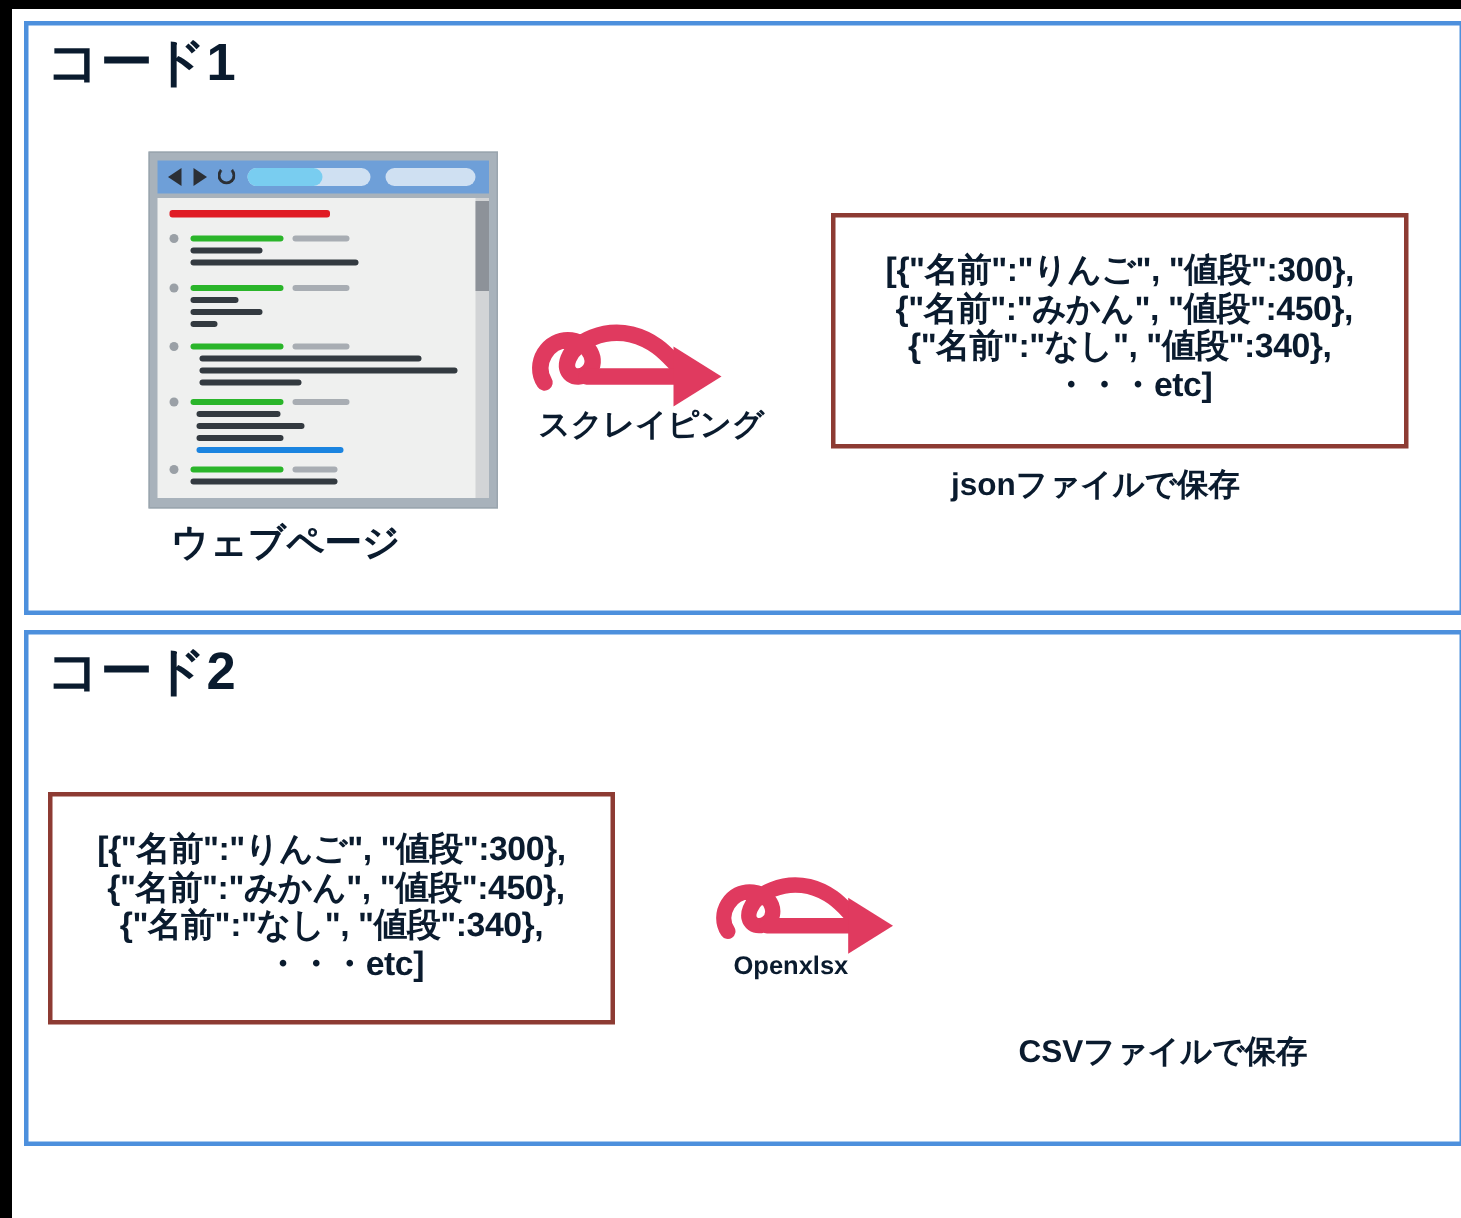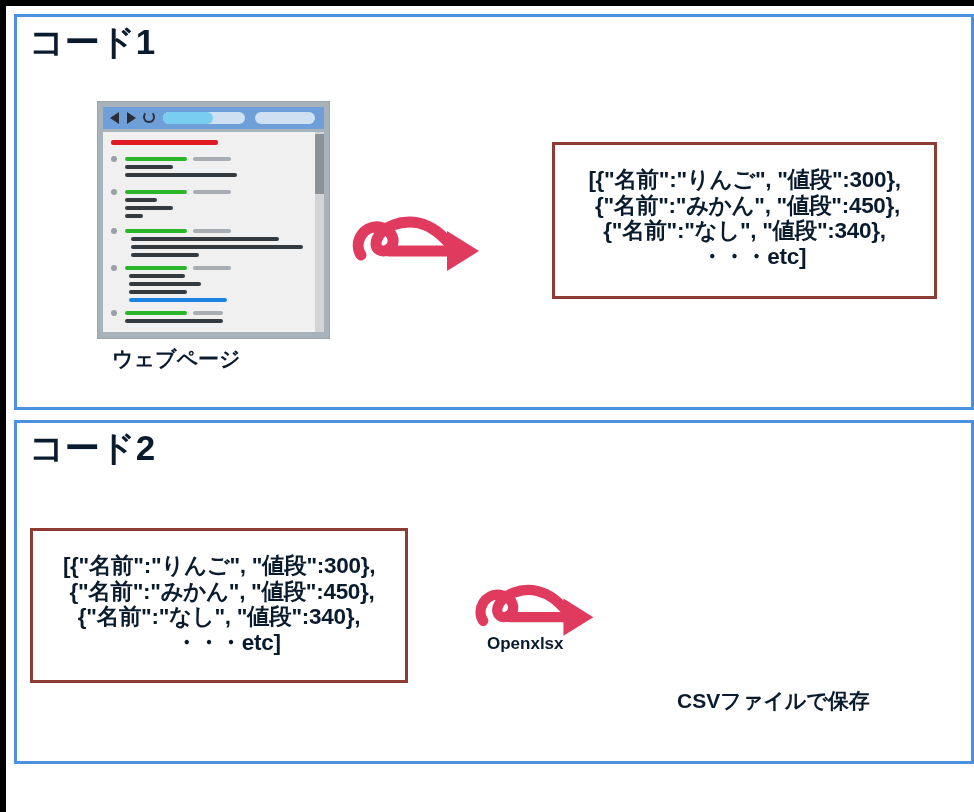--- a/index.html
+++ b/index.html
@@ -15,21 +15,21 @@
     position: relative;
   }
 
   
   #page {
     position: absolute;
     left: 0; top: 0;
     width: 974px;
     height: 812px;
     box-sizing: border-box;
-    border-left: 6px solid #000000;
+    border-left: 8px solid #000000;
     border-top: 6px solid #000000;
     background: #ffffff;
   }
 
   
   .panel {
     position: absolute;
     box-sizing: border-box;
     border: 3px solid #4d90dd;
     background: #ffffff;
@@ -176,21 +176,21 @@
   }
 
   
   .curly-arrow {
     position: absolute;
   }
 
   
   .caption-jp {
     position: absolute;
-    font-size: 21px;
+    font-size: 25px;
     font-weight: bold;
     color: #0a1b2e;
     white-space: nowrap;
   }
   .caption-sm {
     position: absolute;
     font-size: 21px;
     font-weight: bold;
     color: #0a1b2e;
     white-space: nowrap;
@@ -290,28 +290,30 @@
 
     <div class="caption-jp" style="left:95px; top:328px;">ウェブページ</div>
 
     <svg class="curly-arrow" style="left:332px; top:186px;" width="150" height="70" viewBox="0 0 150 70">
       <path d="M12,52 C4,40 14,22 30,24 C44,26 48,40 40,46 C33,51 24,46 28,36
                C33,24 52,16 70,20 C86,24 94,34 100,40" stroke="#e03a5f" stroke-width="11" fill="none" stroke-linecap="round" stroke-linejoin="round"></path>
       <path d="M40,48 L106,48" stroke="#e03a5f" stroke-width="11" fill="none" stroke-linecap="round"></path>
       <path d="M98,28 L130,48 L98,68 Z" fill="#e03a5f"></path>
     </svg>
 
+    <div class="caption-sm" style="left:340px; top:252px;">スクレイピング</div>
 
     <div class="json-box" style="left:535px; top:125px; width:385px; height:157px;">
       <div class="json-text" style="top:22px;">[{"名前":"りんご", "値段":300},
  {"名前":"みかん", "値段":450},
 {"名前":"なし", "値段":340},
    ・・・etc]</div>
     </div>
 
+    <div class="caption-sm" style="left:615px; top:292px;">jsonファイルで保存</div>
   </div>
 
   <div class="panel" id="panel-code2">
 
     <div class="panel-title">コード2</div>
 
     <div class="json-box" style="left:13px; top:105px; width:378px; height:155px;">
       <div class="json-text" style="top:22px;">[{"名前":"りんご", "値段":300},
  {"名前":"みかん", "値段":450},
 {"名前":"なし", "値段":340},

